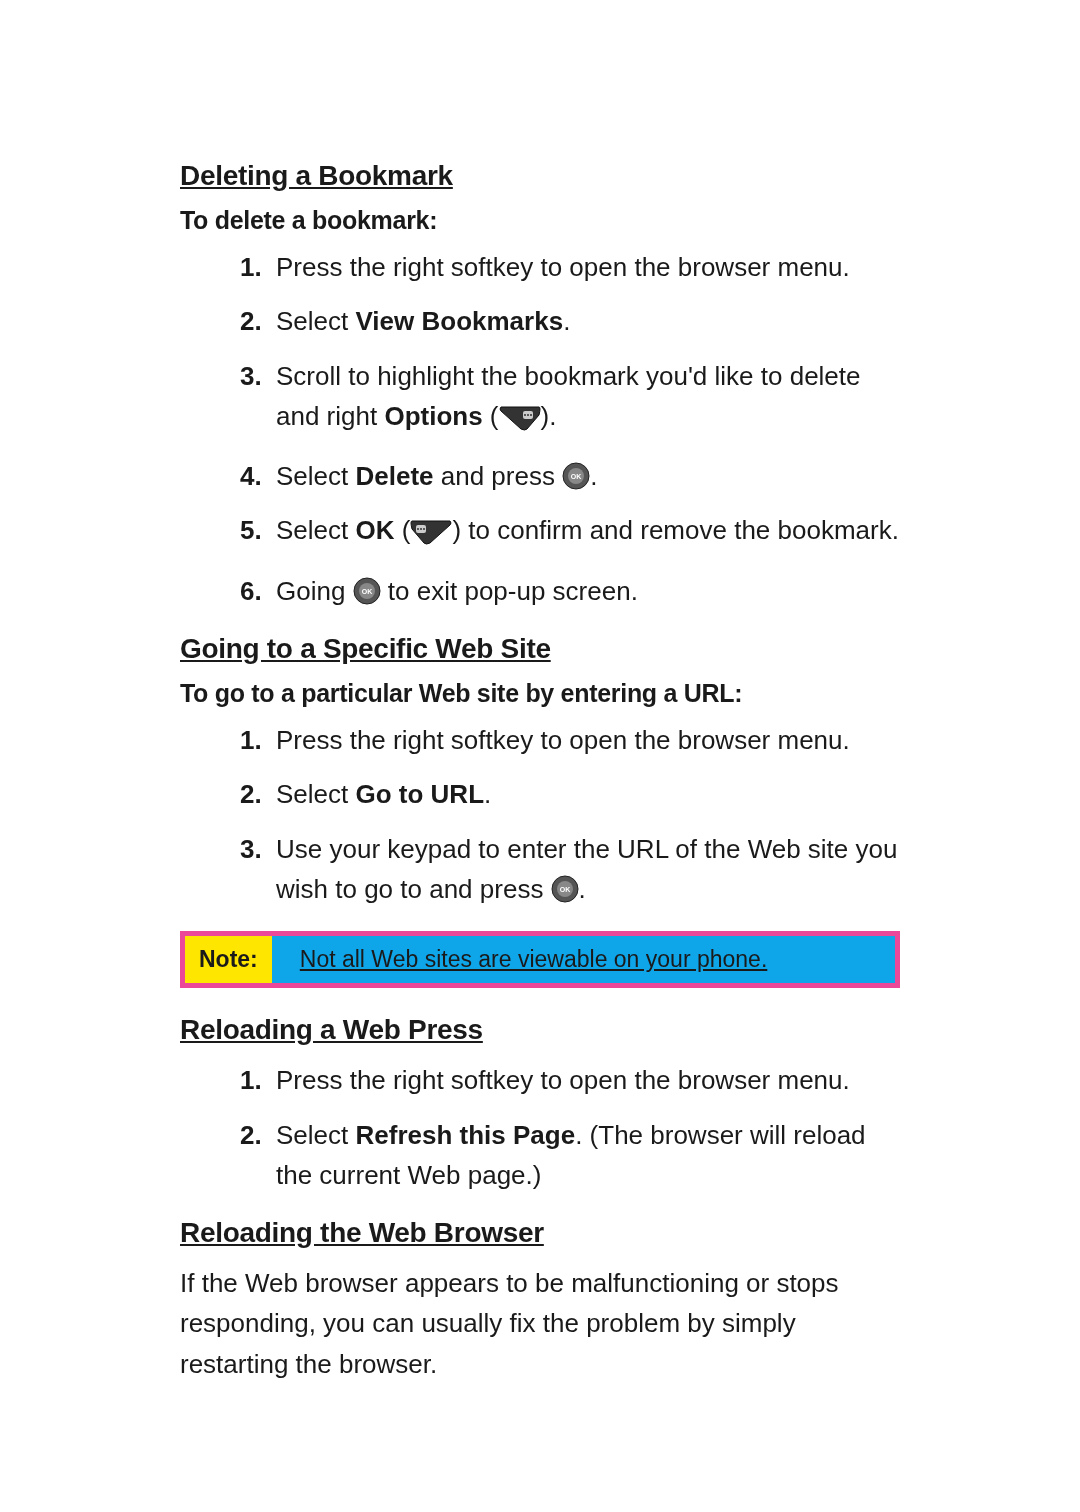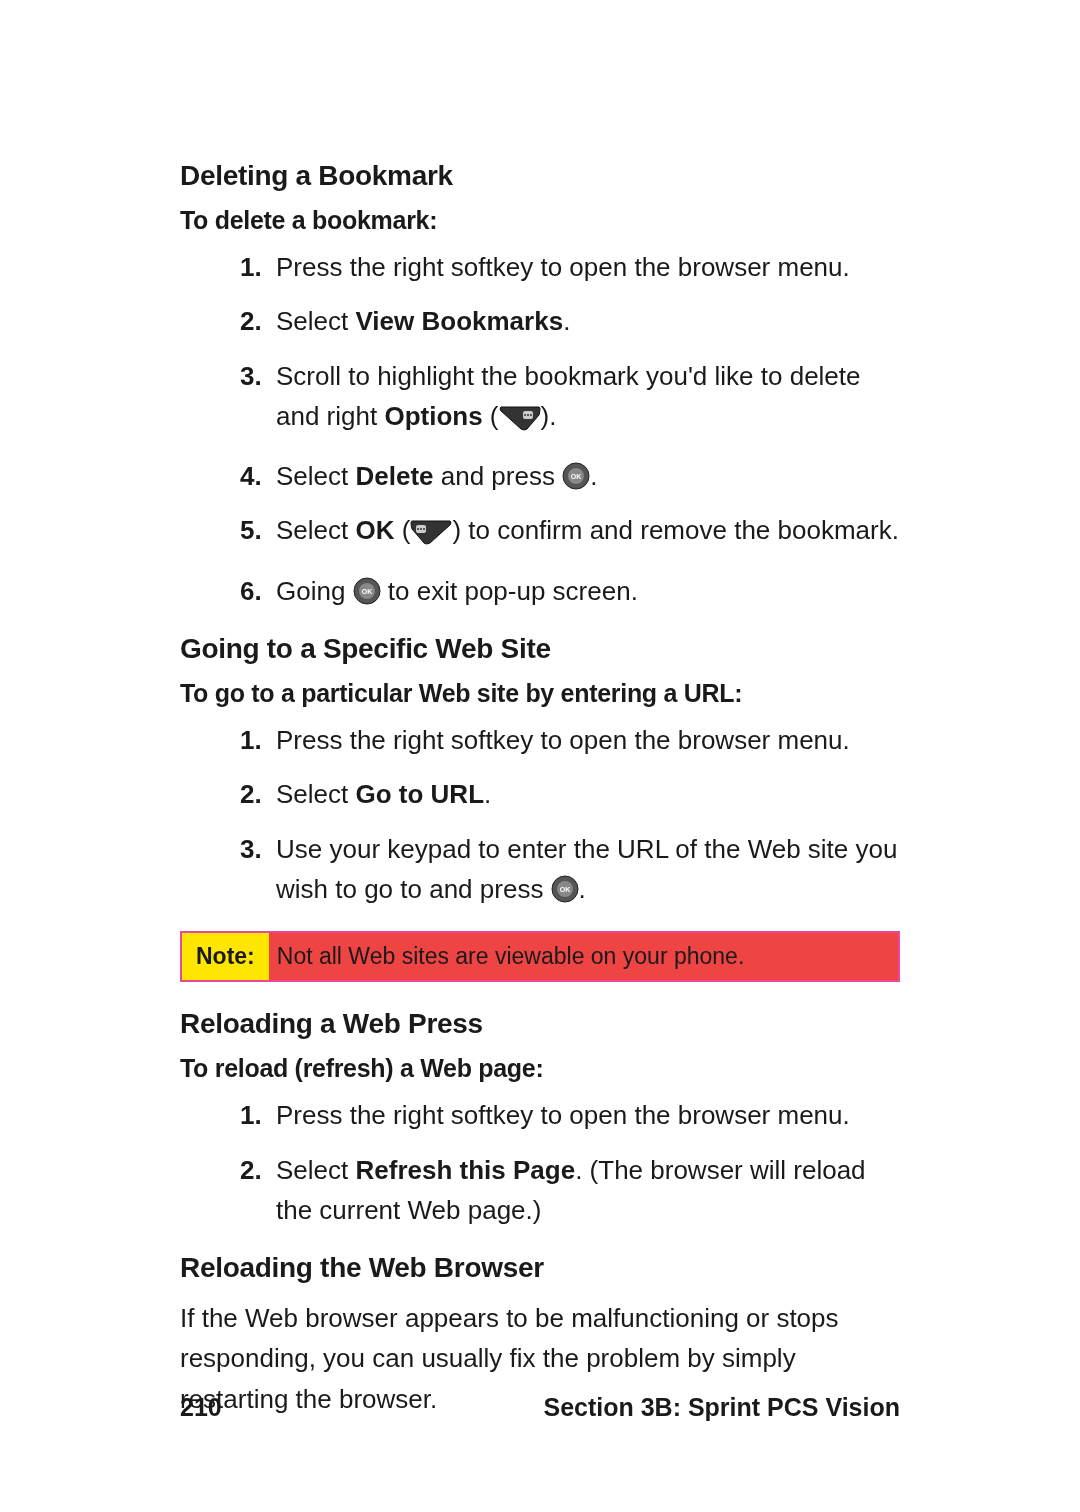--- a/index.html
+++ b/index.html
@@ -14,20 +14,21 @@
     height: 1512px;
     box-sizing: border-box;
     padding: 160px 180px 0 180px;
     position: relative;
   }
   h2.section-heading {
     font-size: 28px;
     font-weight: 700;
     margin: 0 0 14px 0;
     letter-spacing: -0.3px;
+    text-decoration: underline;
   }
   .lead {
     font-size: 25px;
     font-weight: 700;
     margin: 0 0 12px 0;
     letter-spacing: -0.3px;
   }
   ol.steps {
     list-style: none;
     padding: 0 0 0 60px;
@@ -44,38 +45,39 @@
     position: absolute;
     left: 0;
     top: 0;
     font-weight: 700;
     font-size: 26px;
   }
   .bold { font-weight: 700; }
   .note-box {
     display: flex;
     align-items: stretch;
-    border: 2px solid #ec4899;
-    background: #ef4444;
+    border: 5px solid #ec4899;
+    background: #0ea5e9;
     margin: 6px 0 26px 0;
     font-size: 23px;
   }
   .note-label {
     background: #ffe600;
     color: #1a1a1a;
     font-weight: 700;
     padding: 10px 14px;
     display: flex;
     align-items: center;
   }
   .note-text {
-    padding: 10px 8px;
+    padding: 10px 28px;
     flex: 1;
     display: flex;
     align-items: center;
+    text-decoration: underline;
   }
   p.body-text {
     font-size: 26px;
     line-height: 1.55;
     margin: 0 0 22px 0;
   }
   .footer {
     position: absolute;
     left: 180px;
     right: 180px;
@@ -171,33 +173,28 @@
           </svg></span><span>.</span>
     </li>
   </ol>
 
   <div class="note-box">
     <div class="note-label">Note:</div>
     <div class="note-text">Not all Web sites are viewable on your phone.</div>
   </div>
 
   <h2 class="section-heading">Reloading a Web Press</h2>
-  <p class="lead">To reload (refresh) a Web page:</p>
   <ol class="steps">
     <li>
       <span class="num">1.</span>
       <span>Press the right softkey to open the browser menu.</span>
     </li>
     <li>
       <span class="num">2.</span>
       <span>Select </span><span class="bold">Refresh this Page</span><span>. (The browser will reload the current Web page.)</span>
     </li>
   </ol>
 
   <h2 class="section-heading">Reloading the Web Browser</h2>
   <p class="body-text">If the Web browser appears to be malfunctioning or stops responding, you can usually fix the problem by simply restarting the browser.</p>
 
-  <div class="footer">
-    <span>210</span>
-    <span>Section 3B: Sprint PCS Vision</span>
-  </div>
 
 </div>
 
 </body></html>

